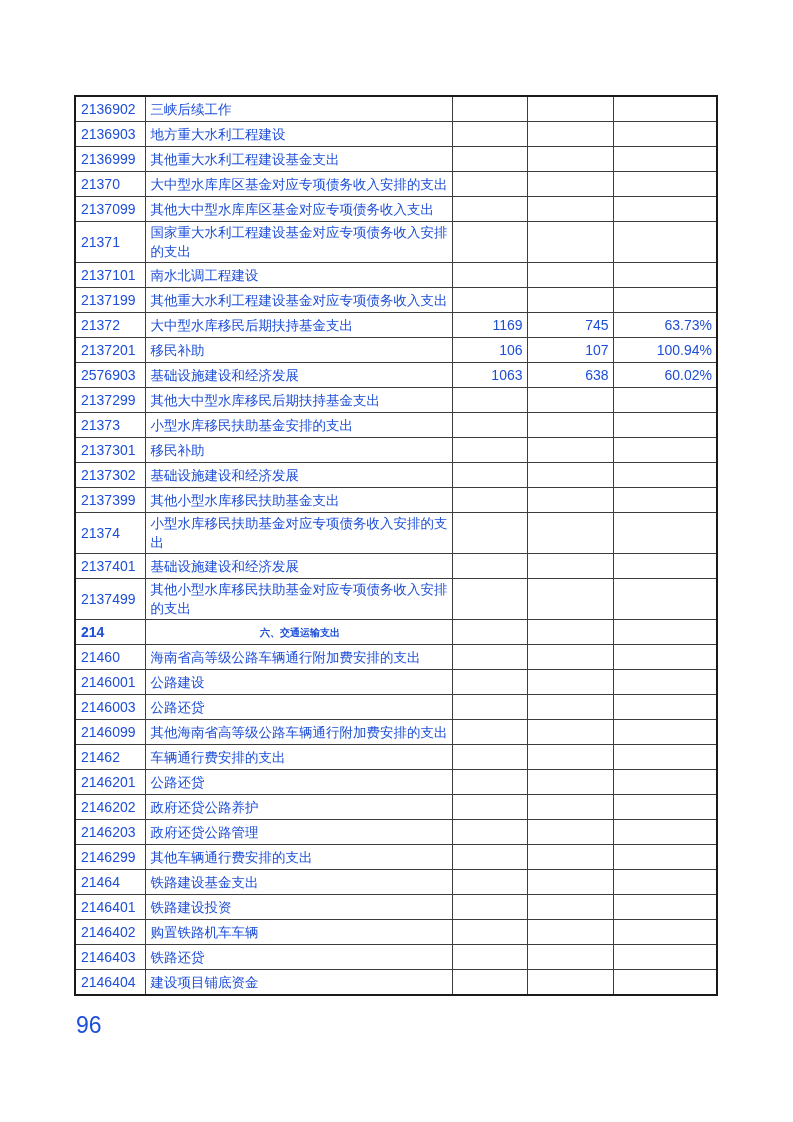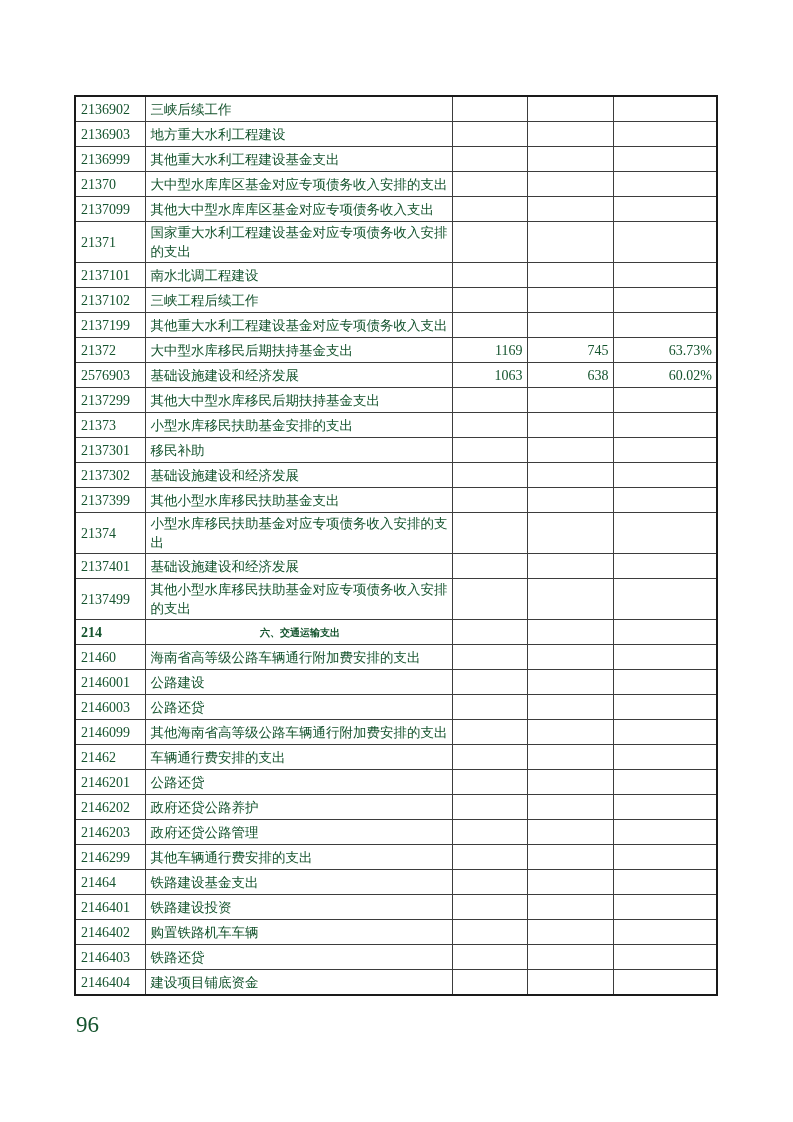--- a/index.html
+++ b/index.html
@@ -5,22 +5,22 @@
   html, body {
     margin: 0;
     padding: 0;
     background: #ffffff;
   }
   .page {
     position: relative;
     width: 793px;
     height: 1122px;
     background: #ffffff;
-    font-family: Liberation Serif, serif;
-    color: #14532d;
+    font-family: Liberation Sans, sans-serif;
+    color: #1d4ed8;
     overflow: hidden;
   }
   table.budget-table {
     position: absolute;
     left: 74px;
     top: 95px;
     width: 642px;
     border-collapse: collapse;
     table-layout: fixed;
     border: 2px solid #1a1a1a;
@@ -117,39 +117,39 @@
           <td class="cell-num"></td>
         </tr>
         <tr>
           <td class="cell-code">2137101</td>
           <td class="cell-desc">南水北调工程建设</td>
           <td class="cell-num"></td>
           <td class="cell-num"></td>
           <td class="cell-num"></td>
         </tr>
         <tr>
-          <td class="cell-code">2137102</td>
-          <td class="cell-desc">三峡工程后续工作</td>
-          <td class="cell-num"></td>
-          <td class="cell-num"></td>
-          <td class="cell-num"></td>
-        </tr>
-        <tr>
           <td class="cell-code">2137199</td>
           <td class="cell-desc">其他重大水利工程建设基金对应专项债务收入支出</td>
           <td class="cell-num"></td>
           <td class="cell-num"></td>
           <td class="cell-num"></td>
         </tr>
         <tr>
           <td class="cell-code">21372</td>
           <td class="cell-desc">大中型水库移民后期扶持基金支出</td>
           <td class="cell-num">1169</td>
           <td class="cell-num">745</td>
           <td class="cell-num">63.73%</td>
+        </tr>
+        <tr>
+          <td class="cell-code">2137201</td>
+          <td class="cell-desc">移民补助</td>
+          <td class="cell-num">106</td>
+          <td class="cell-num">107</td>
+          <td class="cell-num">100.94%</td>
         </tr>
         <tr>
           <td class="cell-code">2576903</td>
           <td class="cell-desc">基础设施建设和经济发展</td>
           <td class="cell-num">1063</td>
           <td class="cell-num">638</td>
           <td class="cell-num">60.02%</td>
         </tr>
         <tr>
           <td class="cell-code">2137299</td>

